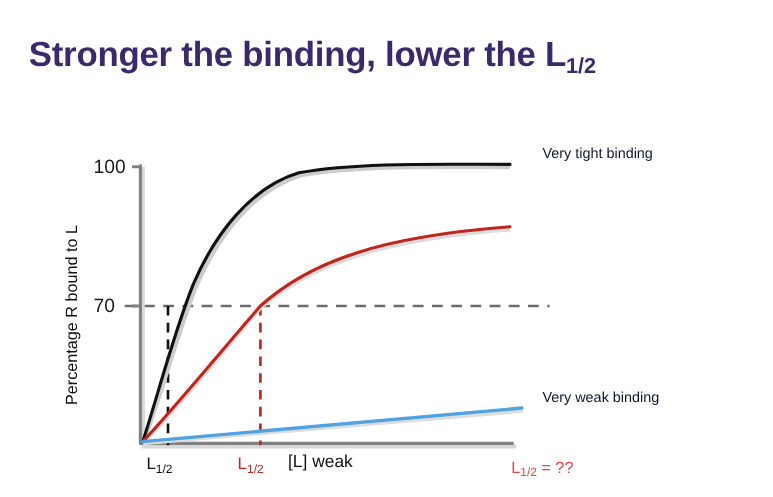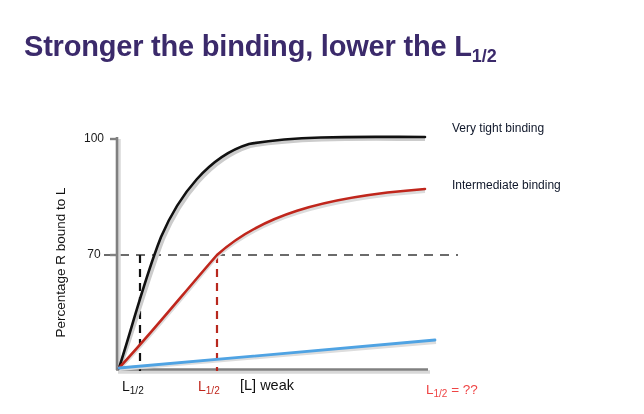--- a/index.html
+++ b/index.html
@@ -50,23 +50,23 @@
   svg.plot {
     position: absolute;
     left: 0;
     top: 0;
     width: 644px;
     height: 354px;
     overflow: visible;
   }
   .axis-tick-label {
     position: absolute;
-    font-size: 12px;
+    font-size: 16px;
     color: #1a1a1a;
-    text-align: center;
+    text-align: left;
     white-space: nowrap;
   }
   #ylab-100 { left: 78px; top: 56px; width: 32px; }
   #ylab-50  { left: 78px; top: 172px; width: 32px; }
   #yaxis-title {
     position: absolute;
     left: -40px;
     top: 180px;
     width: 200px;
     font-size: 13.5px;
@@ -156,21 +156,21 @@
 
       <path fill="none" stroke="#4fa3e3" stroke-width="2.8" stroke-linecap="round" d="M 119,293 L 435,265"></path>
     </svg>
 
     <div class="axis-tick-label" id="ylab-100">100</div>
     <div class="axis-tick-label" id="ylab-50">70</div>
 
     <div id="yaxis-title">Percentage R bound to L</div>
 
     <div class="curve-label" id="label-tight">Very tight binding</div>
-    <div class="curve-label" id="label-intermediate">Intermediate binding</div>
+    <div class="curve-label" id="label-weak">Very weak binding</div>
 
     <div class="xtick-label" id="xtick-black"><span>L</span><span class="sub">1/2</span></div>
 
     <div class="xtick-label" id="xtick-red"><span>L</span><span class="sub">1/2</span></div>
 
     <div id="xaxis-title">[L] weak</div>
 
     <div id="blue-note"><span>L</span><span class="sub">1/2</span><span> = ??</span></div>
 
   </div>

